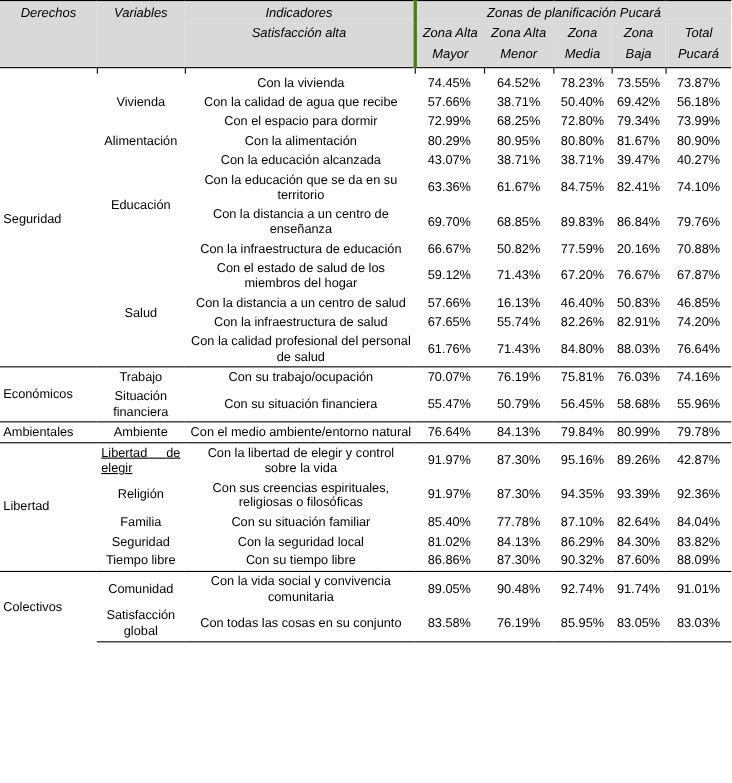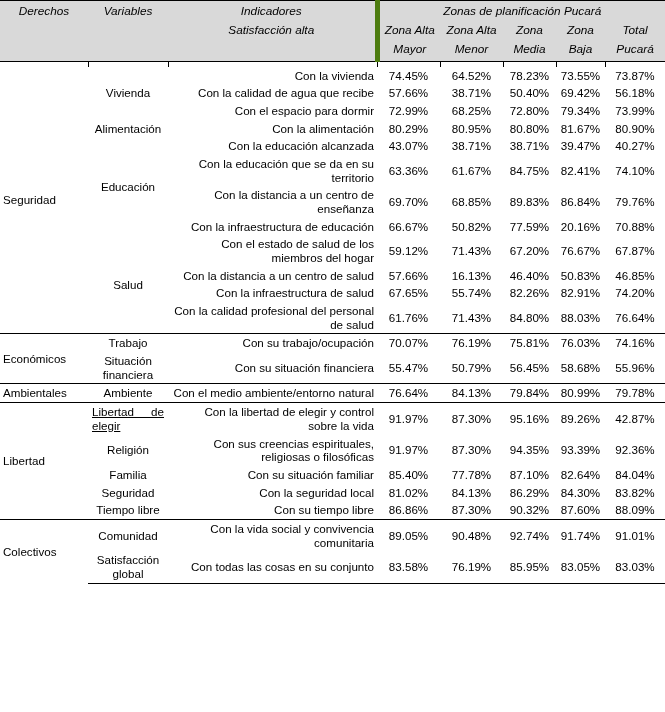--- a/index.html
+++ b/index.html
@@ -49,21 +49,21 @@
     vertical-align: top;
     padding: 3px 4px 2px 4px;
     border: 0;
     font-size: 11.8px;
     line-height: 1.18;
   }
   thead tr.hdr-top th {
     padding-top: 4px;
   }
   thead th.hdr-span-left {
-    border-left: 5px solid #4d7c0f;
+    border-left: 3px solid #4d7c0f;
   }
   tr.hdr-bottom th {
     padding-bottom: 4px;
     font-style: italic;
   }
   thead {
     border-top: 1px solid #000;
   }
 
   
@@ -75,21 +75,21 @@
     font-size: 11.6px;
   }
   td.col-derechos {
     text-align: left;
     padding-left: 3px;
   }
   td.col-variables {
     text-align: center;
   }
   td.col-indicador {
-    text-align: right;
+    text-align: center;
     padding-left: 5px;
     padding-right: 3px;
   }
   td.num {
     text-align: center;
     white-space: nowrap;
     padding-left: 1px;
     padding-right: 1px;
   }
   td.num.bold { font-weight: normal; }

